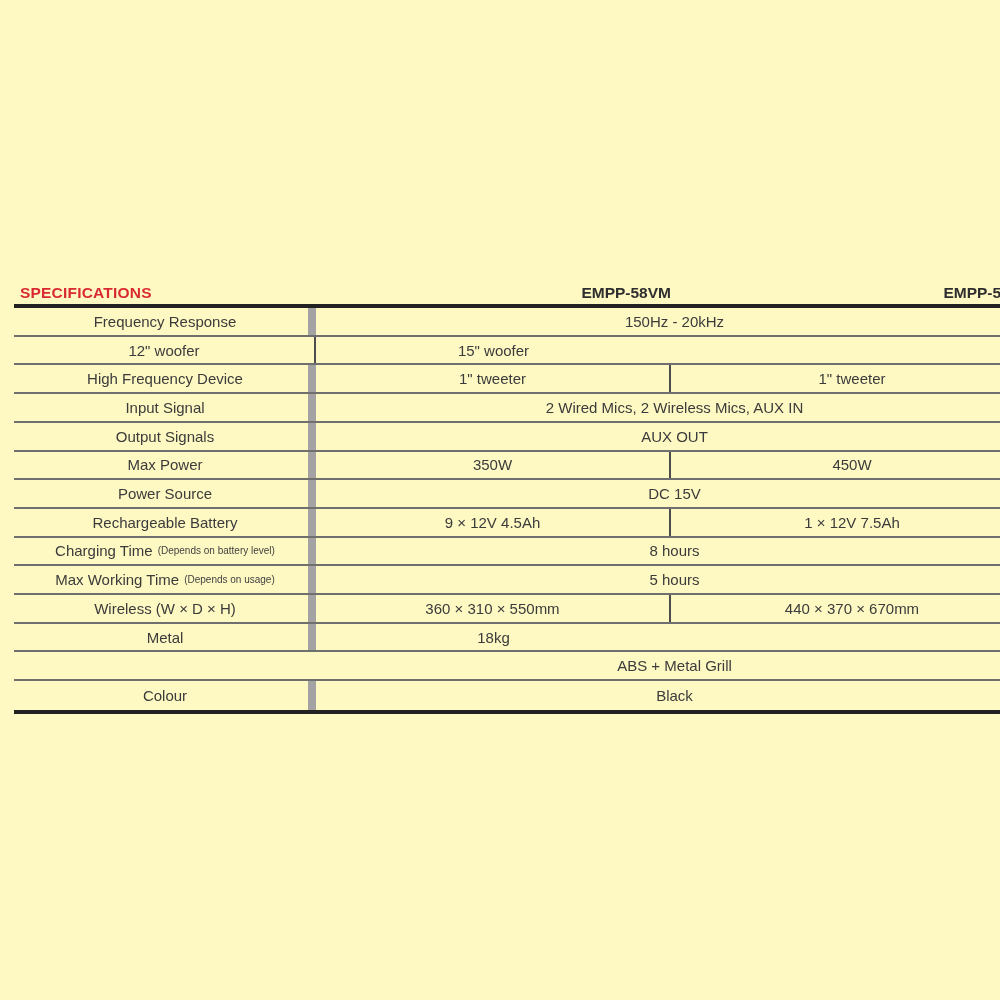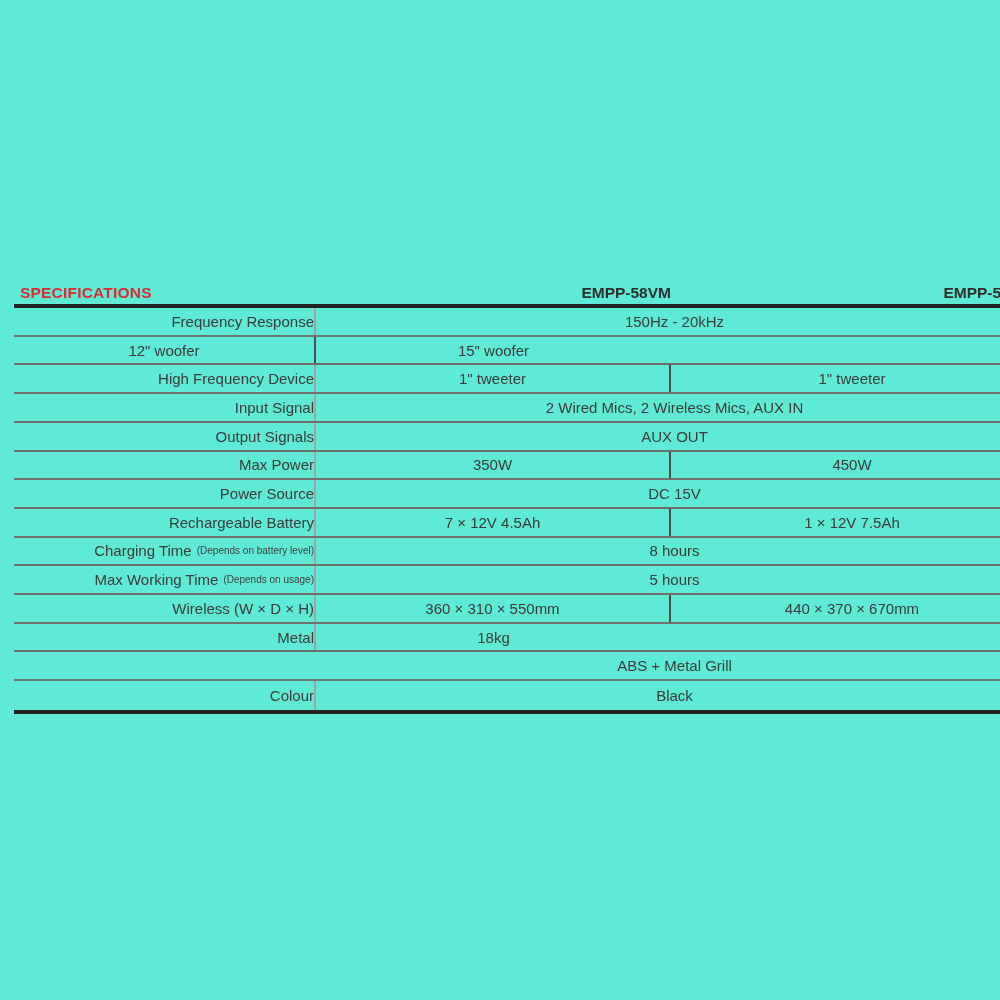--- a/index.html
+++ b/index.html
@@ -1,19 +1,19 @@
 <!DOCTYPE html>
 <html><head>
 <meta charset="utf-8">
 <style>
   html,body{margin:0;padding:0;background:#ffffff;}
   .canvas{
     position:relative;
     width:1000px;height:1000px;
-    background:#5eead4;
+    background:#fef9c3;
     overflow:hidden;
     font-family:"Liberation Sans", sans-serif;
     color:#3b3b3b;
   }
   .spec-table{
     position:absolute;
     left:14px;
     top:281px;
     width:1019px;
   }
@@ -51,22 +51,22 @@
   .cell{
     display:flex;
     align-items:center;
     box-sizing:border-box;
     font-size:15px;
     white-space:nowrap;
     overflow:hidden;
   }
   .cell.label{
     padding-left:8px;
-    border-right:2px solid #a3a3a3;
-    justify-content:flex-end;
+    border-right:8px solid #a3a3a3;
+    justify-content:center;
   }
   .cell .note{
     font-size:10px;
     padding-left:5px;
     color:#3f3f3f;
   }
   .cell.value{
     justify-content:center;
     text-align:center;
   }
@@ -134,21 +134,21 @@
       <span class="lbl">Power Source</span>
 
     </div>
   <div class="cell value span">DC 15V</div>
         </div>
         <div class="trow">
     <div class="cell label">
       <span class="lbl">Rechargeable Battery</span>
 
     </div>
-  <div class="cell value v1">7 × 12V 4.5Ah</div>
+  <div class="cell value v1">9 × 12V 4.5Ah</div>
           <div class="cell value v2">1 × 12V 7.5Ah</div>
         </div>
         <div class="trow">
     <div class="cell label">
       <span class="lbl">Charging Time</span>
       <span class="note">(Depends on battery level)</span>
     </div>
   <div class="cell value span">8 hours</div>
         </div>
         <div class="trow">

